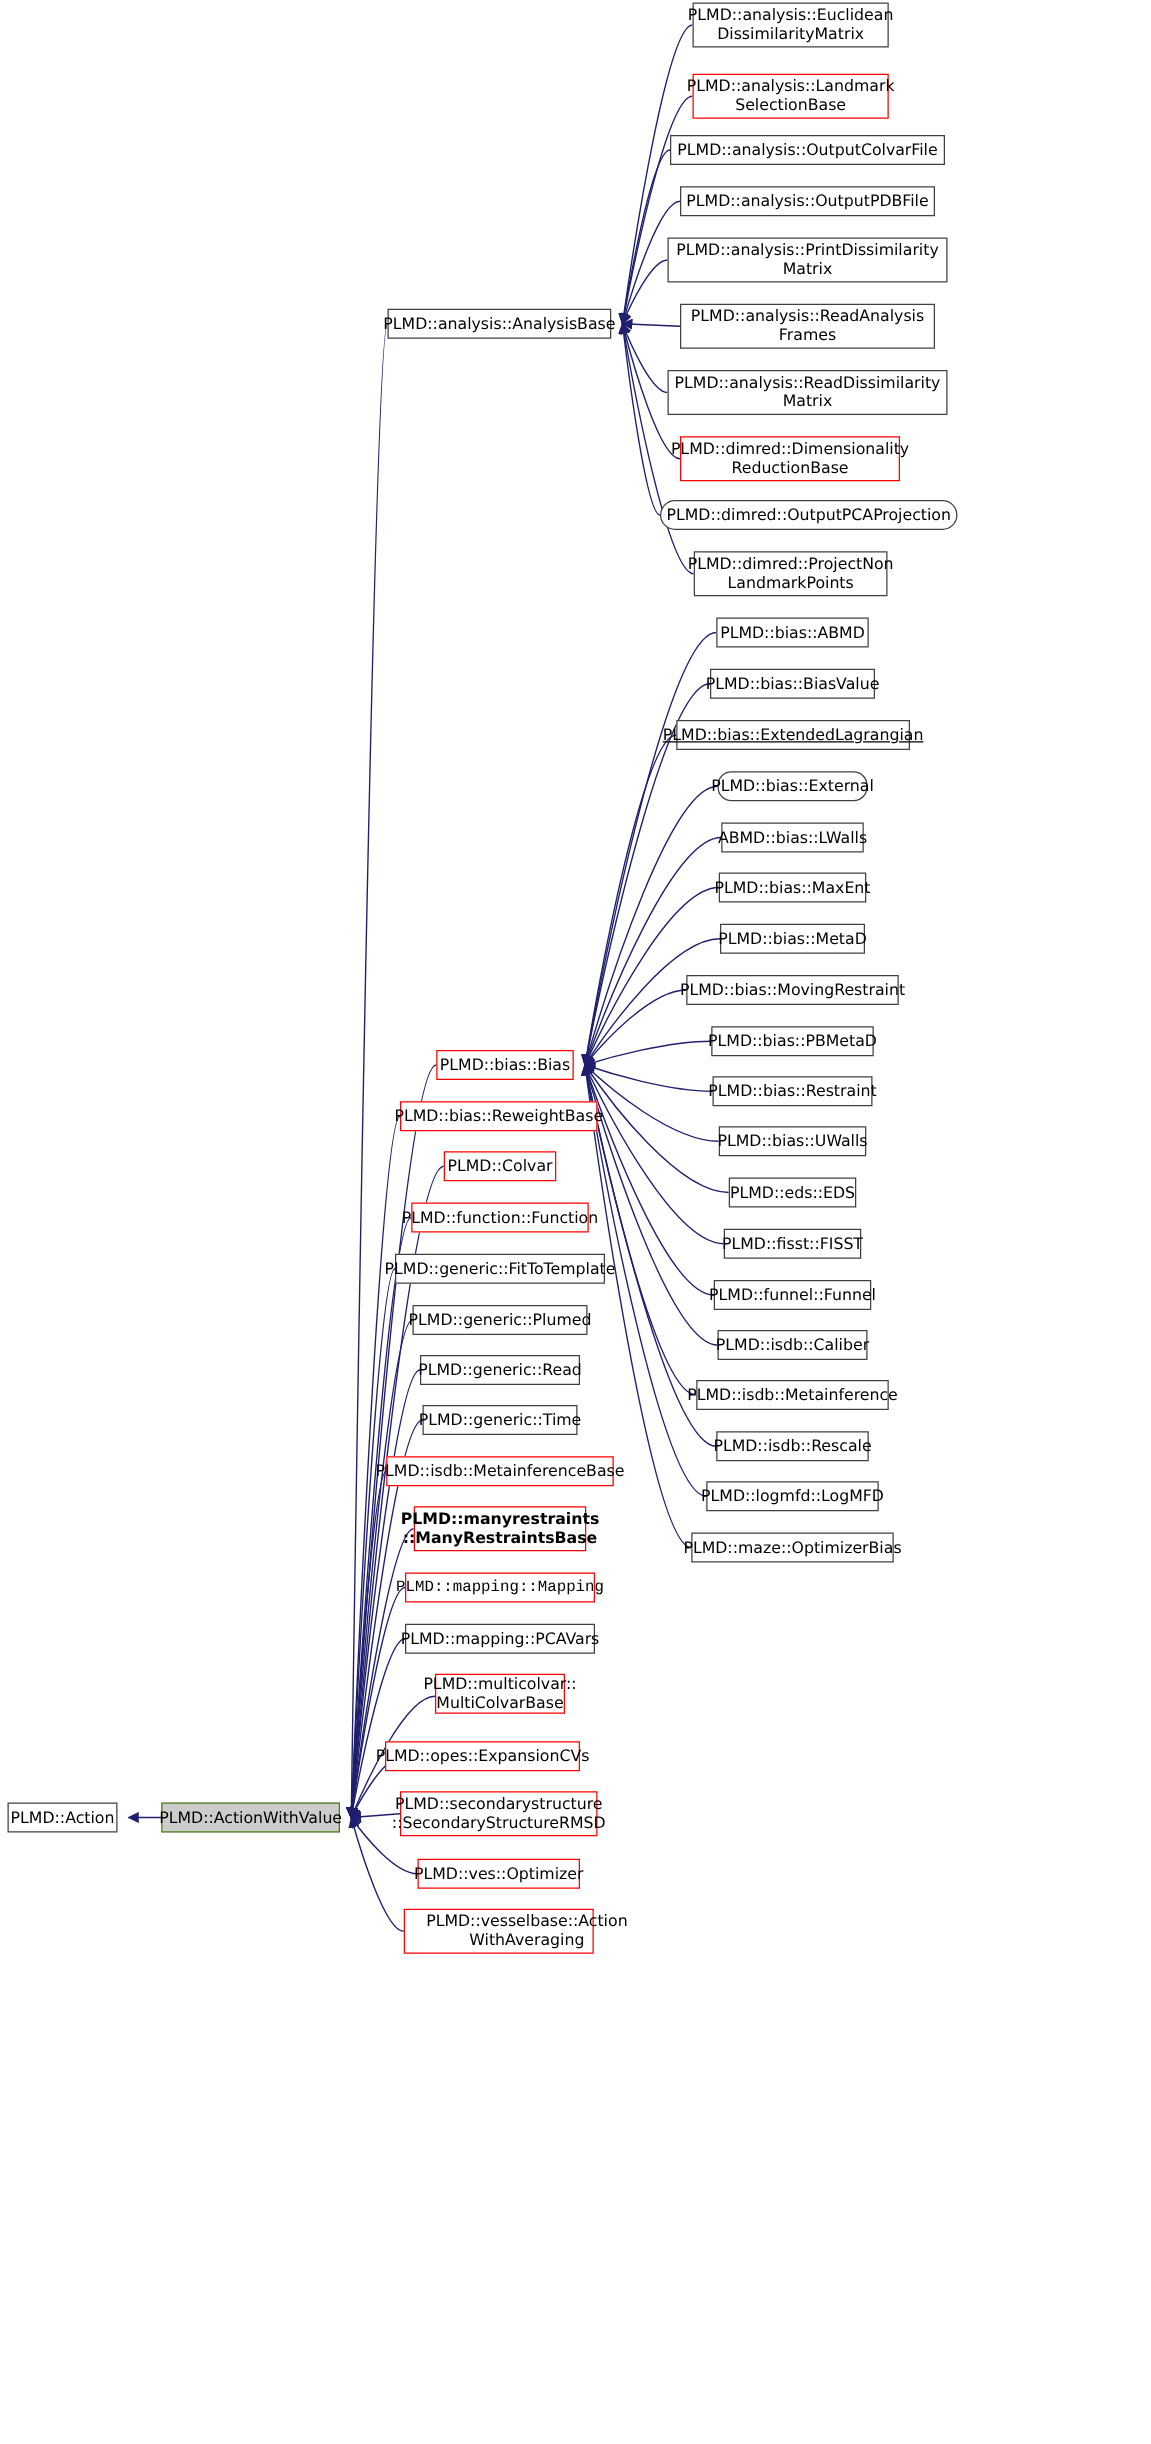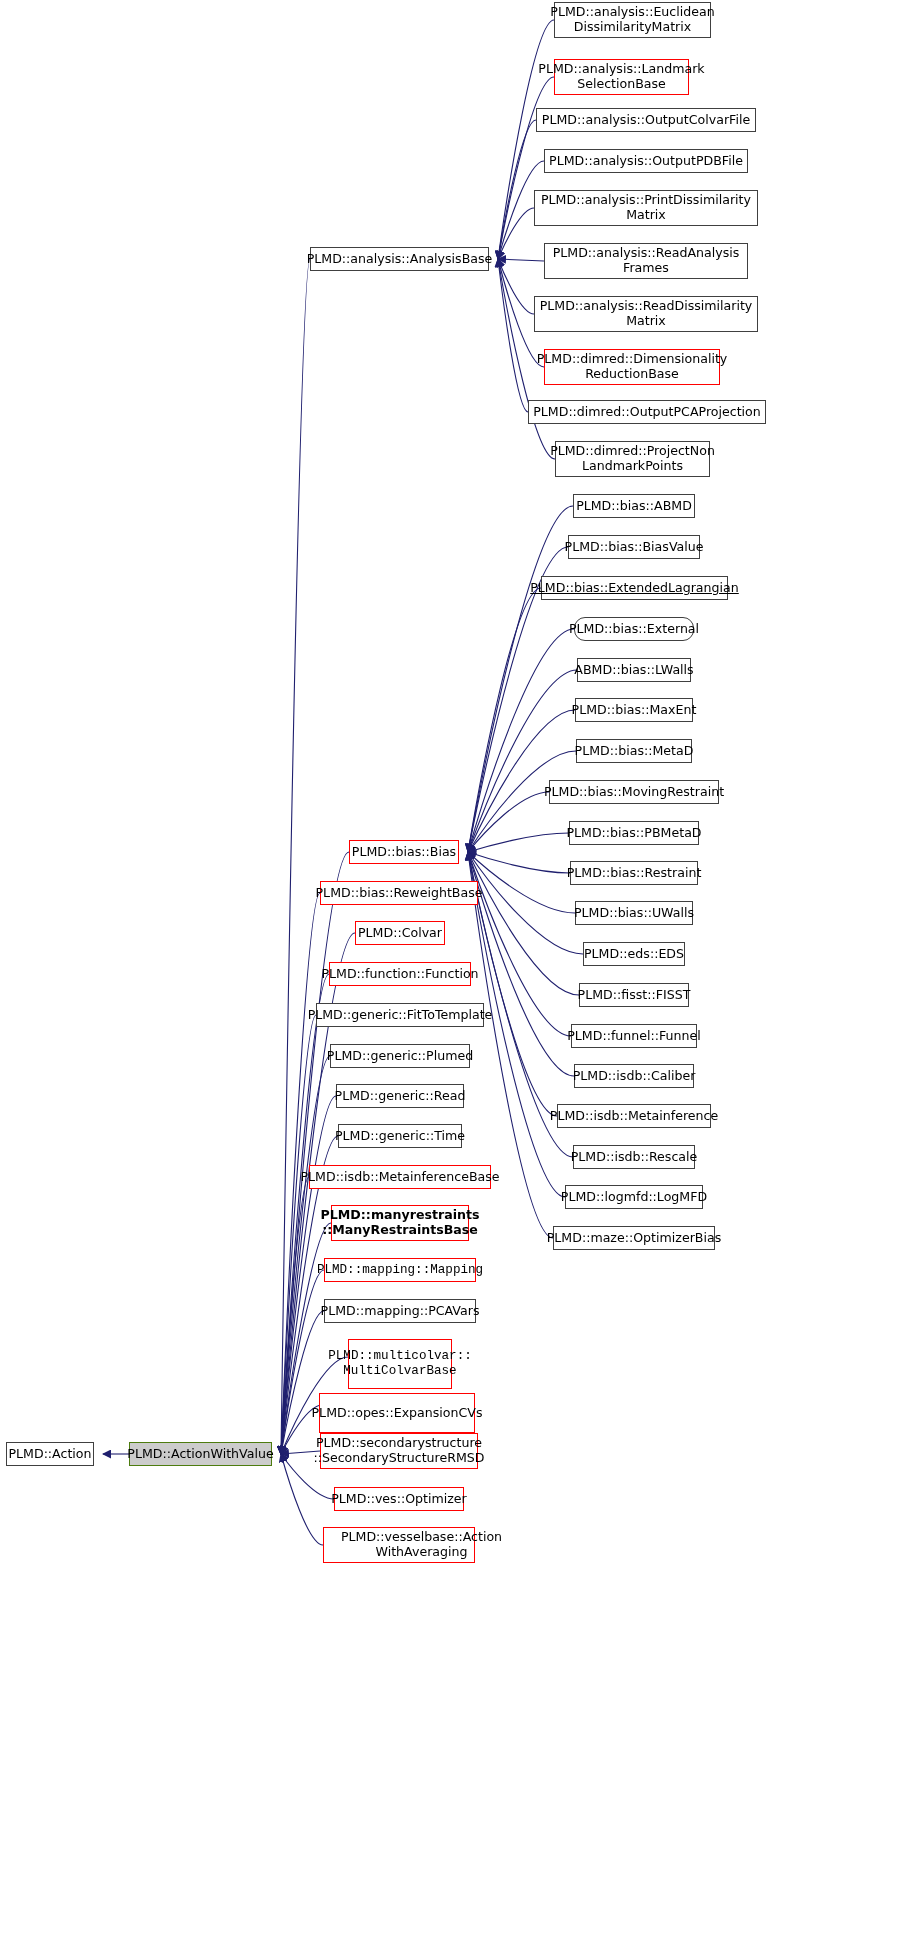--- a/index.html
+++ b/index.html
@@ -109,33 +109,33 @@
         <path d="M565,1197 C531.05,1197 485.46,955.5 468,852" marker-end="url(#arrow)"></path>
         <path d="M553,1238 C523.25,1238 483.3,967.8 468,852" marker-end="url(#arrow)"></path>
       </g>
   </svg>
   <div id="node-layer">
       <div class="node" style="left: 6px; top: 1442px; width: 88px; height: 24px;">PLMD::Action</div>
       <div class="node root" style="left: 129px; top: 1442px; width: 143px; height: 24px;">PLMD::ActionWithValue</div>
       <div class="node" style="left: 310px; top: 247px; width: 179px; height: 24px;">PLMD::analysis::AnalysisBase</div>
       <div class="node" style="left: 554px; top: 2px; width: 157px; height: 36px;">PLMD::analysis::Euclidean
 DissimilarityMatrix</div>
-      <div class="node red" style="left: 554px; top: 59px; width: 135px; height: 36px;">PLMD::analysis::Landmark
+      <div class="node red" style="left: 554px; top: 59px; width: 157px; height: 36px;">PLMD::analysis::Landmark
 SelectionBase</div>
       <div class="node" style="left: 536px; top: 108px; width: 220px; height: 24px;">PLMD::analysis::OutputColvarFile</div>
       <div class="node" style="left: 544px; top: 149px; width: 204px; height: 24px;">PLMD::analysis::OutputPDBFile</div>
       <div class="node" style="left: 534px; top: 190px; width: 224px; height: 36px;">PLMD::analysis::PrintDissimilarity
 Matrix</div>
       <div class="node" style="left: 544px; top: 243px; width: 204px; height: 36px;">PLMD::analysis::ReadAnalysis
 Frames</div>
       <div class="node" style="left: 534px; top: 296px; width: 224px; height: 36px;">PLMD::analysis::ReadDissimilarity
 Matrix</div>
       <div class="node red" style="left: 544px; top: 349px; width: 176px; height: 36px;">PLMD::dimred::Dimensionality
 ReductionBase</div>
-      <div class="node" style="left: 528px; top: 400px; width: 238px; height: 24px;">PLMD::dimred::OutputPCAProjection</div>
+      <div class="node" style="left: 528px; top: 400px; width: 238px; height: 24px; border-radius: 12px;">PLMD::dimred::OutputPCAProjection</div>
       <div class="node" style="left: 555px; top: 441px; width: 155px; height: 36px;">PLMD::dimred::ProjectNon
 LandmarkPoints</div>
       <div class="node red" style="left: 349px; top: 840px; width: 110px; height: 24px;">PLMD::bias::Bias</div>
       <div class="node" style="left: 573px; top: 494px; width: 122px; height: 24px;">PLMD::bias::ABMD</div>
       <div class="node" style="left: 568px; top: 535px; width: 132px; height: 24px;">PLMD::bias::BiasValue</div>
       <div class="node" style="left: 541px; top: 576px; width: 187px; height: 24px; text-decoration: underline;">PLMD::bias::ExtendedLagrangian</div>
       <div class="node" style="left: 574px; top: 617px; width: 120px; height: 24px; border-radius: 11px;">PLMD::bias::External</div>
       <div class="node" style="left: 577px; top: 658px; width: 114px; height: 24px;">ABMD::bias::LWalls</div>
       <div class="node" style="left: 575px; top: 698px; width: 118px; height: 24px;">PLMD::bias::MaxEnt</div>
       <div class="node" style="left: 576px; top: 739px; width: 116px; height: 24px;">PLMD::bias::MetaD</div>
@@ -156,22 +156,22 @@
       <div class="node red" style="left: 329px; top: 962px; width: 142px; height: 24px;">PLMD::function::Function</div>
       <div class="node" style="left: 316px; top: 1003px; width: 168px; height: 24px;">PLMD::generic::FitToTemplate</div>
       <div class="node" style="left: 330px; top: 1044px; width: 140px; height: 24px;">PLMD::generic::Plumed</div>
       <div class="node" style="left: 336px; top: 1084px; width: 128px; height: 24px;">PLMD::generic::Read</div>
       <div class="node" style="left: 338px; top: 1124px; width: 124px; height: 24px;">PLMD::generic::Time</div>
       <div class="node red" style="left: 309px; top: 1165px; width: 182px; height: 24px;">PLMD::isdb::MetainferenceBase</div>
       <div class="node red" style="left: 331px; top: 1205px; width: 138px; height: 36px; font-weight: bold;">PLMD::manyrestraints
 ::ManyRestraintsBase</div>
       <div class="node red" style="left: 324px; top: 1258px; width: 152px; height: 24px; font-family: Liberation Mono, monospace;">PLMD::mapping::Mapping</div>
       <div class="node" style="left: 324px; top: 1299px; width: 152px; height: 24px;">PLMD::mapping::PCAVars</div>
-      <div class="node red" style="left: 348px; top: 1339px; width: 104px; height: 50px; font-family: Liberation Mono, monospace;">PLMD::multicolvar::
+      <div class="node red" style="left: 348px; top: 1339px; width: 104px; height: 32px;">PLMD::multicolvar::
 MultiColvarBase</div>
-      <div class="node red" style="left: 319px; top: 1393px; width: 156px; height: 40px;">PLMD::opes::ExpansionCVs</div>
+      <div class="node red" style="left: 308px; top: 1393px; width: 156px; height: 24px;">PLMD::opes::ExpansionCVs</div>
       <div class="node red" style="left: 320px; top: 1433px; width: 158px; height: 36px;">PLMD::secondarystructure
 ::SecondaryStructureRMSD</div>
       <div class="node red" style="left: 334px; top: 1487px; width: 130px; height: 24px;">PLMD::ves::Optimizer</div>
       <div class="node red" style="left: 323px; top: 1527px; width: 152px; height: 36px; padding-left: 48px;">PLMD::vesselbase::Action
 WithAveraging</div>
     </div>
 </div>
 
 </body></html>

